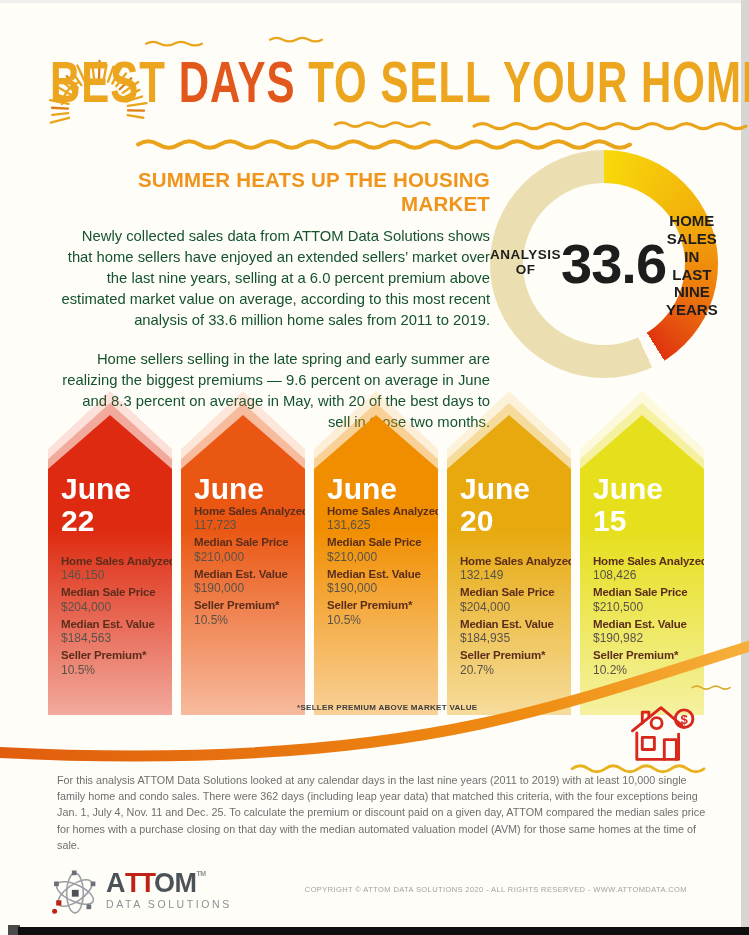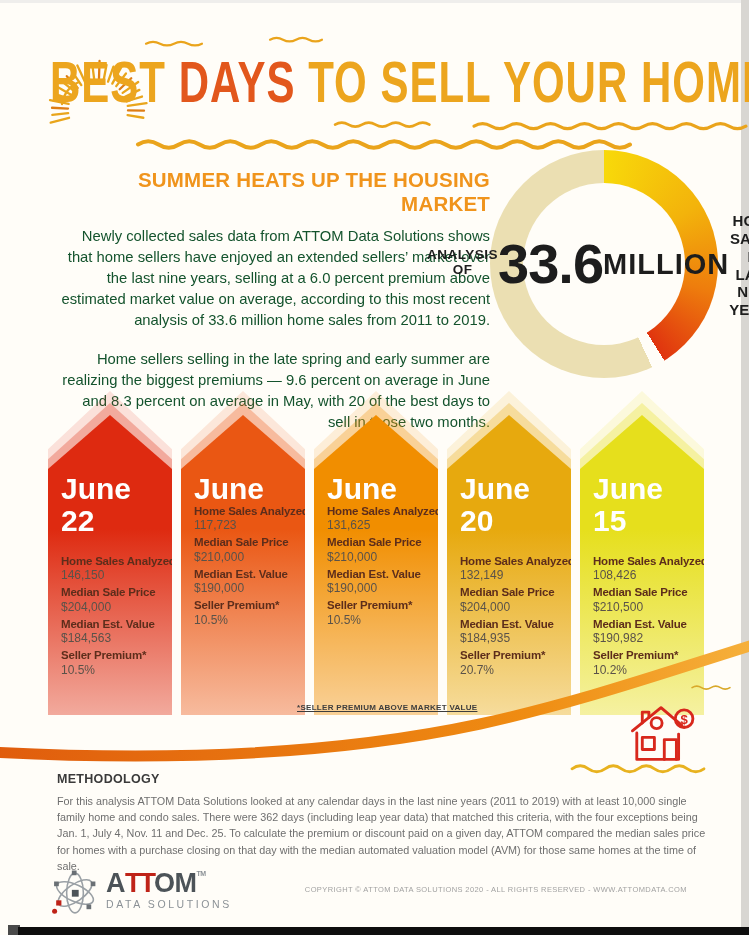--- a/index.html
+++ b/index.html
@@ -42,21 +42,21 @@
   .arrow{top:24px;height:300px;
          background:linear-gradient(180deg,var(--c) 0%,var(--c) 38%,rgba(255,255,255,0) 100%);
          box-sizing:border-box;padding:58px 10px 0 13px;color:#fff;}
   .arrow .month{font-size:30px;font-weight:700;line-height:1.06;}
   .arrow .day{font-size:30px;font-weight:700;line-height:1.06;margin-bottom:18px;}
   .rowpair{margin-bottom:3px;}
   .lbl{font-size:11.5px;font-weight:800;color:#5d2d1b;letter-spacing:-.2px;line-height:1.18;white-space:nowrap;}
   .val{font-size:12px;color:#5a5249;line-height:1.25;}
 
   .note{position:absolute;left:297px;top:703px;font-size:8px;font-weight:800;color:#3d3d3d;
-        letter-spacing:.3px;white-space:nowrap;text-decoration:underline;}
+        letter-spacing:.3px;white-space:nowrap;}
 
   
   .method{position:absolute;left:57px;top:772px;width:650px;}
   .method h3{margin:0 0 7px 0;font-size:12.5px;font-weight:800;color:#3a3a3a;letter-spacing:.3px;}
   .method p{margin:0;font-size:10.8px;line-height:1.5;color:#6f6f6f;}
 
   
   .logo{position:absolute;left:52px;top:870px;display:flex;align-items:flex-start;gap:8px;}
   .logotext .big{font-size:27px;font-weight:800;line-height:1;color:#4c5358;letter-spacing:-.5px;}
   .logotext .big .tt{color:#bf2318;letter-spacing:-2px;}
@@ -124,21 +124,20 @@
     <h2>SUMMER HEATS UP THE HOUSING MARKET</h2>
     <p>Newly collected sales data from ATTOM Data Solutions shows that home sellers have enjoyed an extended sellers’ market over the last nine years, selling at a 6.0 percent premium above estimated market value on average, according to this most recent analysis of 33.6 million home sales from 2011 to 2019.</p>
     <p>Home sellers selling in the late spring and early summer are realizing the biggest premiums — 9.6 percent on average in June and 8.3 percent on average in May, with 20 of the best days to sell in those two months.</p>
   </div>
 
   <div class="donut">
     <div class="hole"></div>
     <div class="txt">
       <div class="t1">ANALYSIS OF</div>
       <div class="t2">33.6</div>
-      <div class="t3">MILLION</div>
       <div class="t4"><span>HOME SALES IN</span><br><span>LAST NINE YEARS</span></div>
       <svg class="wave" style="color:#cfa43c;margin-top:5px;" width="46" height="7.6" viewBox="0 0 46 7.6">
           <path d="M 0 3.8 q 3.75 -2.5 7.5 0 t 7.5 0 t 7.5 0 t 7.5 0 t 7.5 0 t 7.5 0 t 7.5 0" fill="none" stroke="currentColor" stroke-width="1.3" stroke-linecap="round"></path>
         </svg>
     </div>
   </div>
 
   <div class="cols">
     <div class="col" style="--c: #de2a10;">
       <div class="shape echo1"></div>
@@ -288,21 +287,20 @@
       <circle cx="51" cy="13" r="8"></circle>
     </g>
     <text x="51" y="17.5" text-anchor="middle" font-size="12" font-weight="bold" fill="#d8281c" font-family="Liberation Sans, sans-serif">$</text>
   </svg>
 
   <svg class="deco wave" style="left:572px;top:760px;color:#e8b21f;" width="132" height="17.6" viewBox="0 0 132 17.6">
       <path d="M 0 8.8 q 8.25 -6 16.5 0 t 16.5 0 t 16.5 0 t 16.5 0 t 16.5 0 t 16.5 0 t 16.5 0 t 16.5 0" fill="none" stroke="currentColor" stroke-width="2.8" stroke-linecap="round"></path>
     </svg>
 
   <div class="method">
-    <h3>METHODOLOGY</h3>
     <p>For this analysis ATTOM Data Solutions looked at any calendar days in the last nine years (2011 to 2019) with at least 10,000 single family home and condo sales. There were 362 days (including leap year data) that matched this criteria, with the four exceptions being Jan. 1, July 4, Nov. 11 and Dec. 25. To calculate the premium or discount paid on a given day, ATTOM compared the median sales price for homes with a purchase closing on that day with the median automated valuation model (AVM) for those same homes at the time of sale.</p>
   </div>
 
   <div class="logo">
     <svg width="46" height="46" viewBox="0 0 44 44">
       <g fill="none" stroke="#9aa0a5" stroke-width="1.5">
         <ellipse cx="22" cy="22" rx="19" ry="8" transform="rotate(25 22 22)"></ellipse>
         <ellipse cx="22" cy="22" rx="19" ry="8" transform="rotate(-35 22 22)"></ellipse>
         <ellipse cx="22" cy="22" rx="19" ry="8" transform="rotate(90 22 22)"></ellipse>
       </g>

